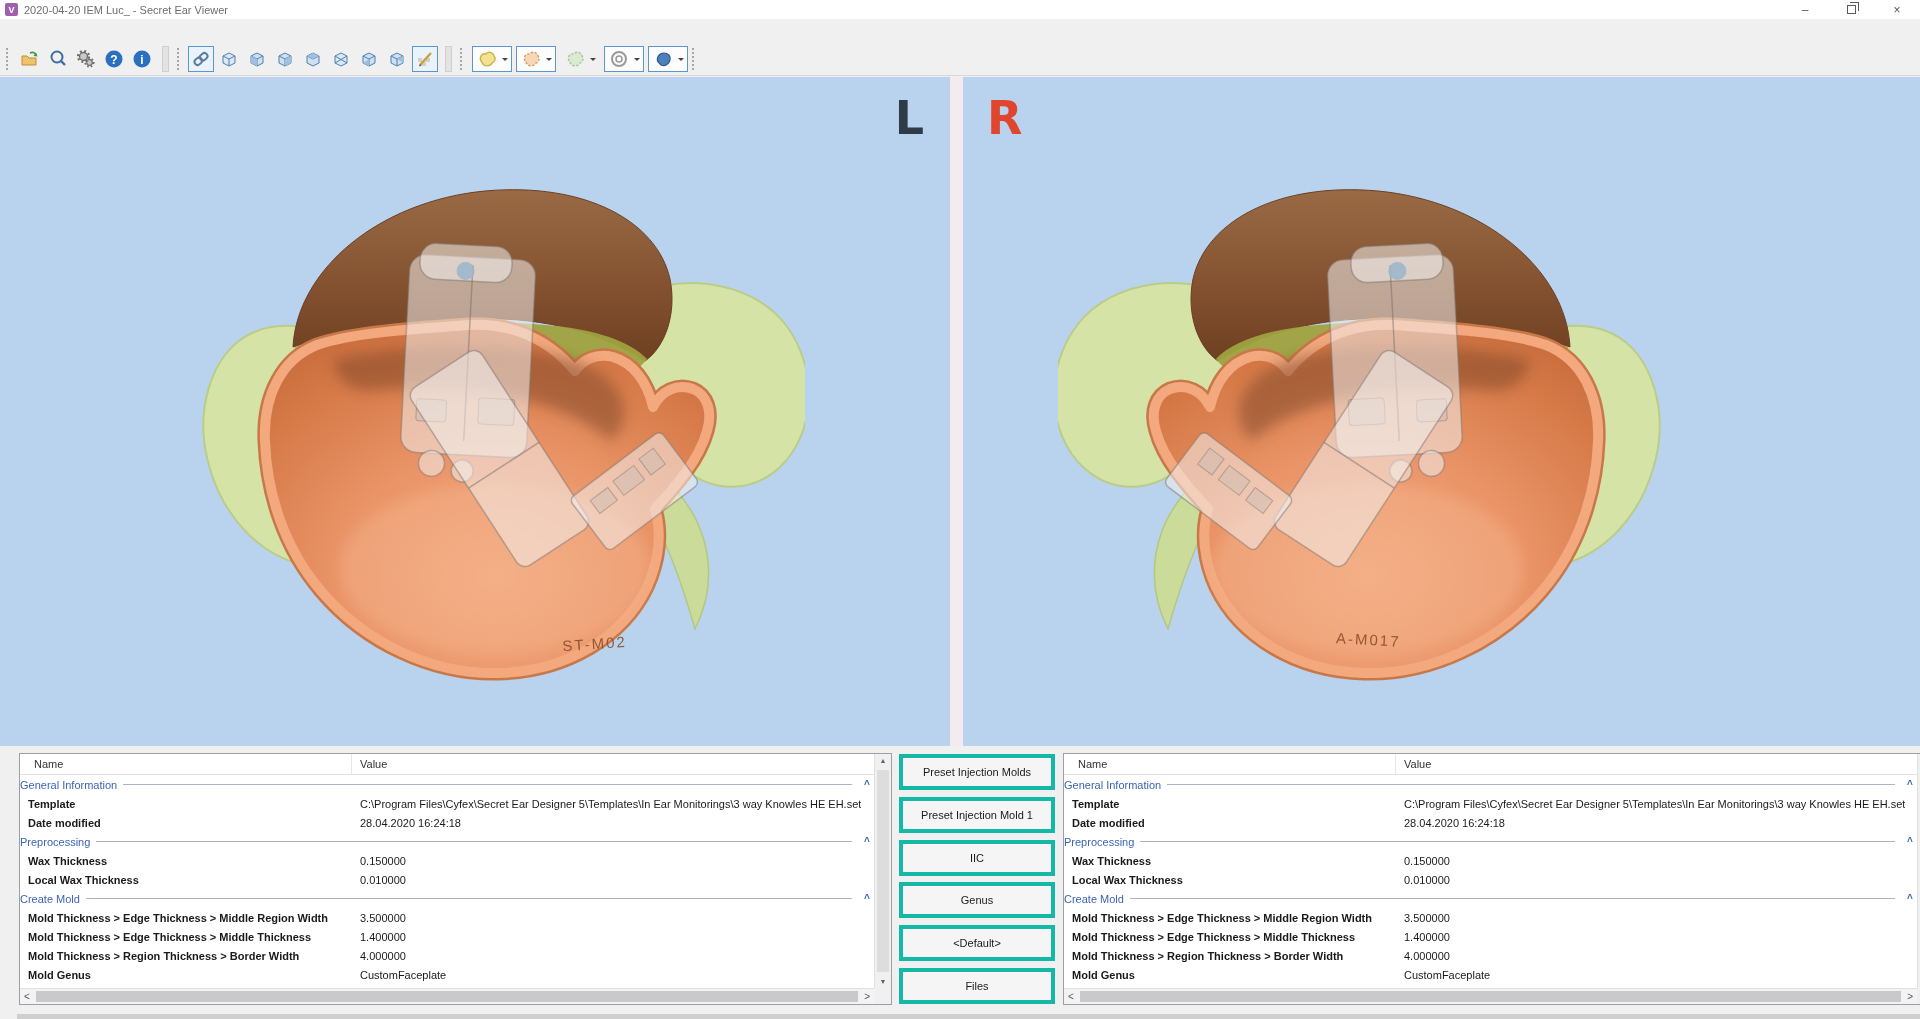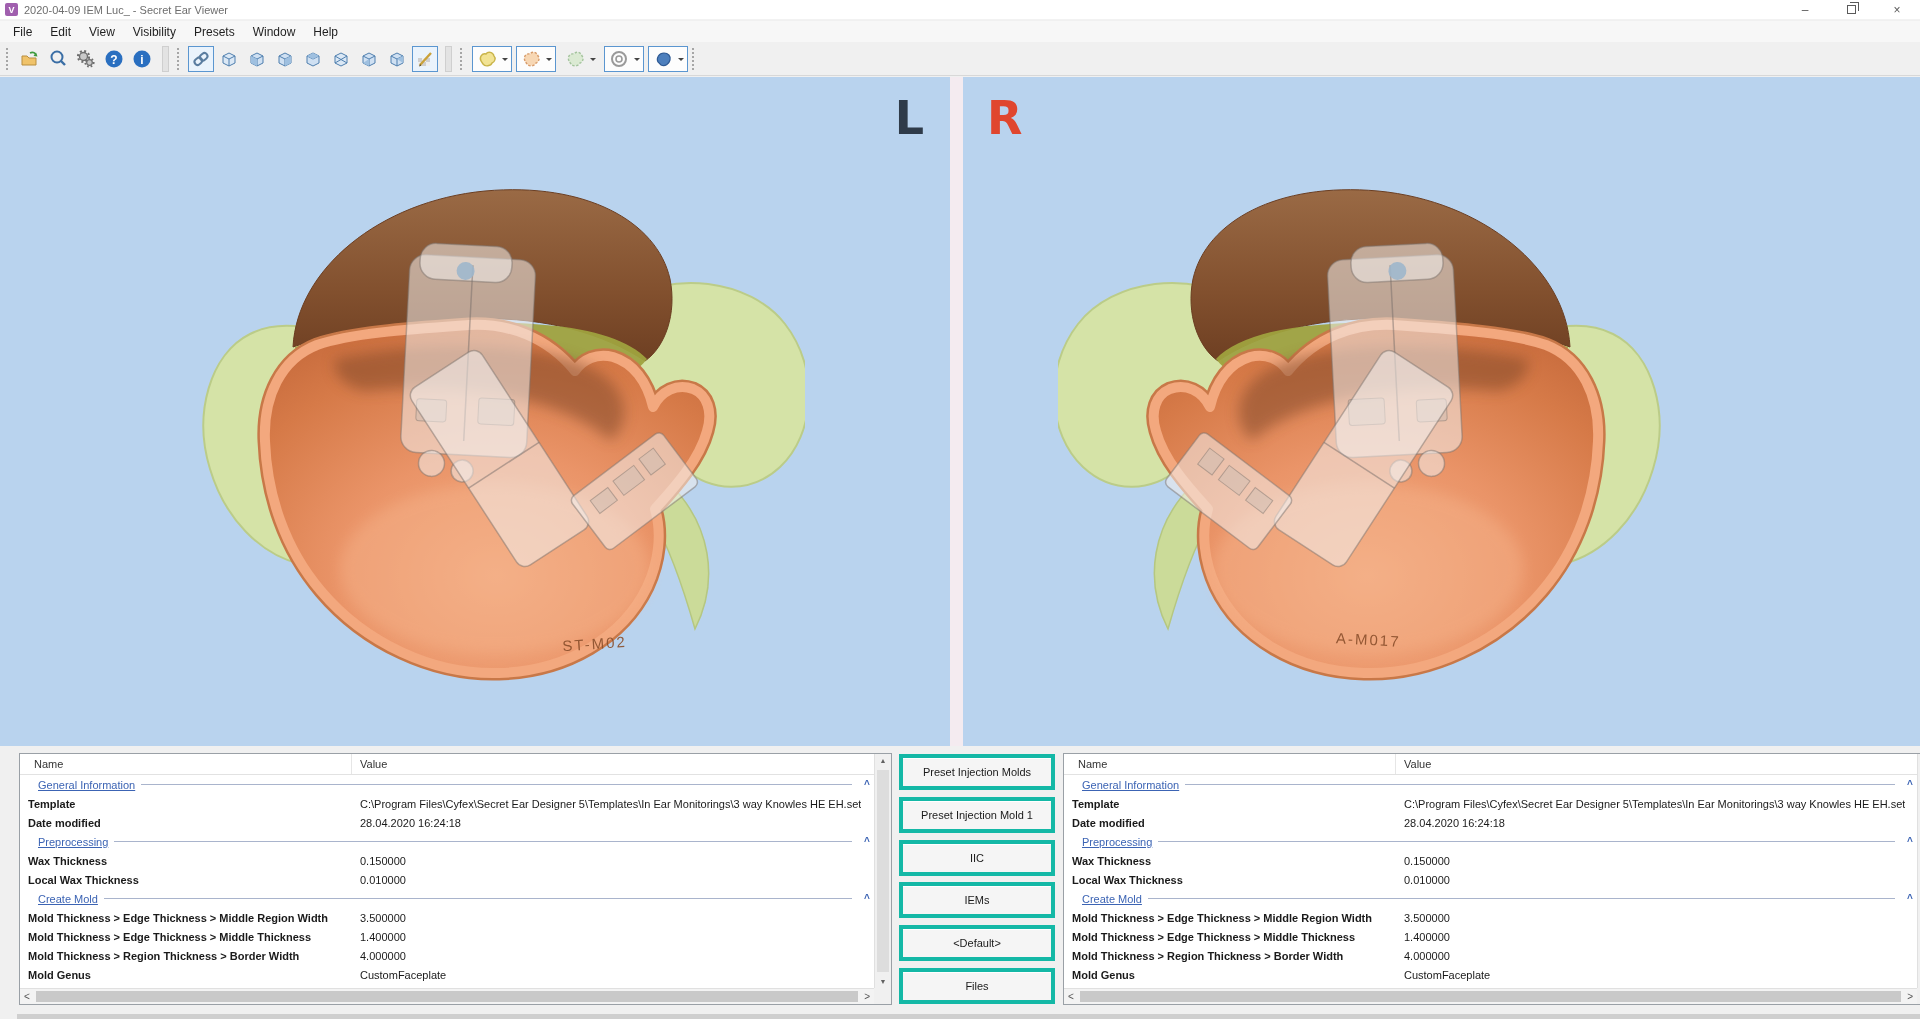--- a/index.html
+++ b/index.html
@@ -68,21 +68,21 @@
     font-size:11px; color:#333; align-items:center; }
   .pt-head .col-name { width:332px; padding-left:14px; border-right:1px solid #e6e6e6; height:100%;
     display:flex; align-items:center; }
   .pt-head .col-value { padding-left:8px;text-align:center; }
   .pt-body { grid-column:1; grid-row:2; overflow:hidden; }
   .pt-row { height:19px; display:flex; align-items:center; font-size:11px; color:#1a1a1a;
     white-space:nowrap; }
   .pt-row .pt-name { width:332px; padding-left:8px; overflow:hidden; flex:none;font-weight:bold; }
   .pt-row .pt-val { padding-left:8px; overflow:hidden; }
   .pt-sec { height:19px; display:flex; align-items:center; font-size:11px; white-space:nowrap; }
-  .pt-sec .sec-label { padding-left:18px; flex:none;text-decoration:underline; }
+  .pt-sec .sec-label { padding-left:0; flex:none; }
   .pt-sec .sec-line { flex:1; border-top:1px solid #a9b4cc; margin:0 8px 0 6px; }
   .pt-sec .sec-caret { flex:none; width:14px; font-size:10px; font-weight:bold; text-align:center; }
 
   .pt-vscroll { grid-column:2; grid-row:1 / span 2; background:#f0f0f0; border-left:1px solid #e0e0e0;
     display:flex; flex-direction:column; align-items:center; justify-content:space-between;
     font-size:7px; color:#616161; padding:3px 0; position:relative; }
   .v-thumb { position:absolute; top:16px; bottom:16px; left:2px; right:2px; background:#dddddd; }
   .pt-hscroll { grid-column:1; grid-row:3; background:#f3f3f3; border-top:1px solid #e0e0e0;
     display:flex; align-items:center; justify-content:space-between; font-size:10px; color:#555;
     padding:0 4px; position:relative; }
@@ -173,39 +173,30 @@
         </g>
       </g>
     </g>
   </defs>
 </svg>
 
 <div class="window">
 
   <div class="titlebar">
     <div class="app-icon">V</div>
-    <div class="title-text">2020-04-09 IEM Luc_ - Secret Ear Viewer</div>
+    <div class="title-text">2020-04-20 IEM Luc_ - Secret Ear Viewer</div>
     <div class="win-controls">
       <span class="win-btn">–</span>
       <span class="win-btn">
         <span class="max-glyph"></span>
       </span>
       <span class="win-btn">×</span>
     </div>
   </div>
 
-  <div class="menubar" id="menubar">
-      <div class="menu-item">File</div>
-      <div class="menu-item">Edit</div>
-      <div class="menu-item">View</div>
-      <div class="menu-item">Visibility</div>
-      <div class="menu-item">Presets</div>
-      <div class="menu-item">Window</div>
-      <div class="menu-item">Help</div>
-    </div>
 
   <div class="toolbar">
     <div class="tb-grip"></div>
 
     <div class="tb-btn">
       <svg width="20" height="20" viewBox="0 0 20 20">
         <path d="M2,7 L2,16 L16,16 L16,9 L9,9 L7,7 Z" fill="#f0c36a" stroke="#b98e3e"></path>
         <path d="M10,4 C13,2.5 16,4 16,7" fill="none" stroke="#3f9a3f" stroke-width="1.6"></path>
         <path d="M16,3.5 L17.5,7.5 L13.5,7 Z" fill="#3f9a3f"></path>
       </svg>
@@ -433,21 +424,21 @@
           <span>&lt;</span>
           <div class="h-thumb"></div>
           <span>&gt;</span>
         </div>
         <div class="pt-corner"></div>
       </div>
     <div class="preset-col" id="preset-col">
         <button class="preset-btn">Preset Injection Molds</button>
         <button class="preset-btn">Preset Injection Mold 1</button>
         <button class="preset-btn">IIC</button>
-        <button class="preset-btn">IEMs</button>
+        <button class="preset-btn">Genus</button>
         <button class="preset-btn">&lt;Default&gt;</button>
         <button class="preset-btn">Files</button>
       </div>
     <div class="prop-table" id="table-right">
         <div class="pt-head">
           <span class="col-name">Name</span>
           <span class="col-value">Value</span>
         </div>
         <div class="pt-body">
           <div class="pt-sec" style="color: rgb(60, 100, 180);">

